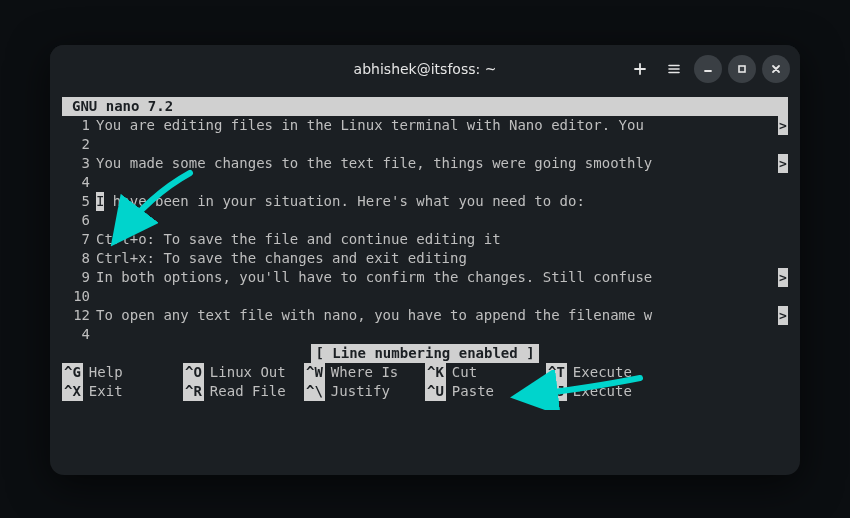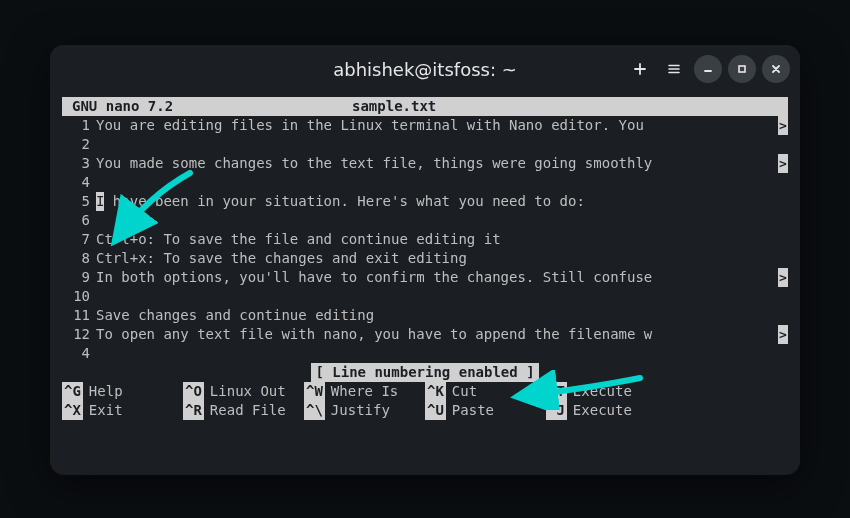--- a/index.html
+++ b/index.html
@@ -28,21 +28,21 @@
     height: 48px;
     display: flex;
     align-items: center;
     justify-content: center;
     position: relative;
     background: #1b1f23;
     font-family: "DejaVu Sans", "Cantarell", sans-serif;
   }
   .titlebar .title {
     color: #e6e6e6;
-    font-size: 18px;
+    font-size: 14px;
     font-weight: 500;
   }
   .controls {
     position: absolute;
     right: 10px;
     top: 0;
     height: 48px;
     display: flex;
     align-items: center;
     gap: 6px;
@@ -189,21 +189,20 @@
           </svg>
       </div>
     </div>
   </div>
 
   <div class="terminal">
 
     <div class="nano-header">
       <span class="spacer"></span>
       <span class="ver">GNU nano 7.2</span>
-      <span class="fname">sample.txt</span>
     </div>
 
     <div class="editor-lines" id="editor-lines">
         <div class="line">
           <span class="line-no">1</span>
           <span class="line-text">You are editing files in the Linux terminal with Nano editor. You <span class="trunc-mark">&gt;</span></span>
         </div>
         <div class="line">
           <span class="line-no">2</span>
           <span class="line-text"></span>
@@ -232,24 +231,20 @@
           <span class="line-no">8</span>
           <span class="line-text">Ctrl+x: To save the changes and exit editing</span>
         </div>
         <div class="line">
           <span class="line-no">9</span>
           <span class="line-text">In both options, you'll have to confirm the changes. Still confuse<span class="trunc-mark">&gt;</span></span>
         </div>
         <div class="line">
           <span class="line-no">10</span>
           <span class="line-text"></span>
-        </div>
-        <div class="line">
-          <span class="line-no">11</span>
-          <span class="line-text">Save changes and continue editing</span>
         </div>
         <div class="line">
           <span class="line-no">12</span>
           <span class="line-text">To open any text file with nano, you have to append the filename w<span class="trunc-mark">&gt;</span></span>
         </div>
         <div class="line">
           <span class="line-no">4</span>
           <span class="line-text"></span>
         </div>
       </div>

